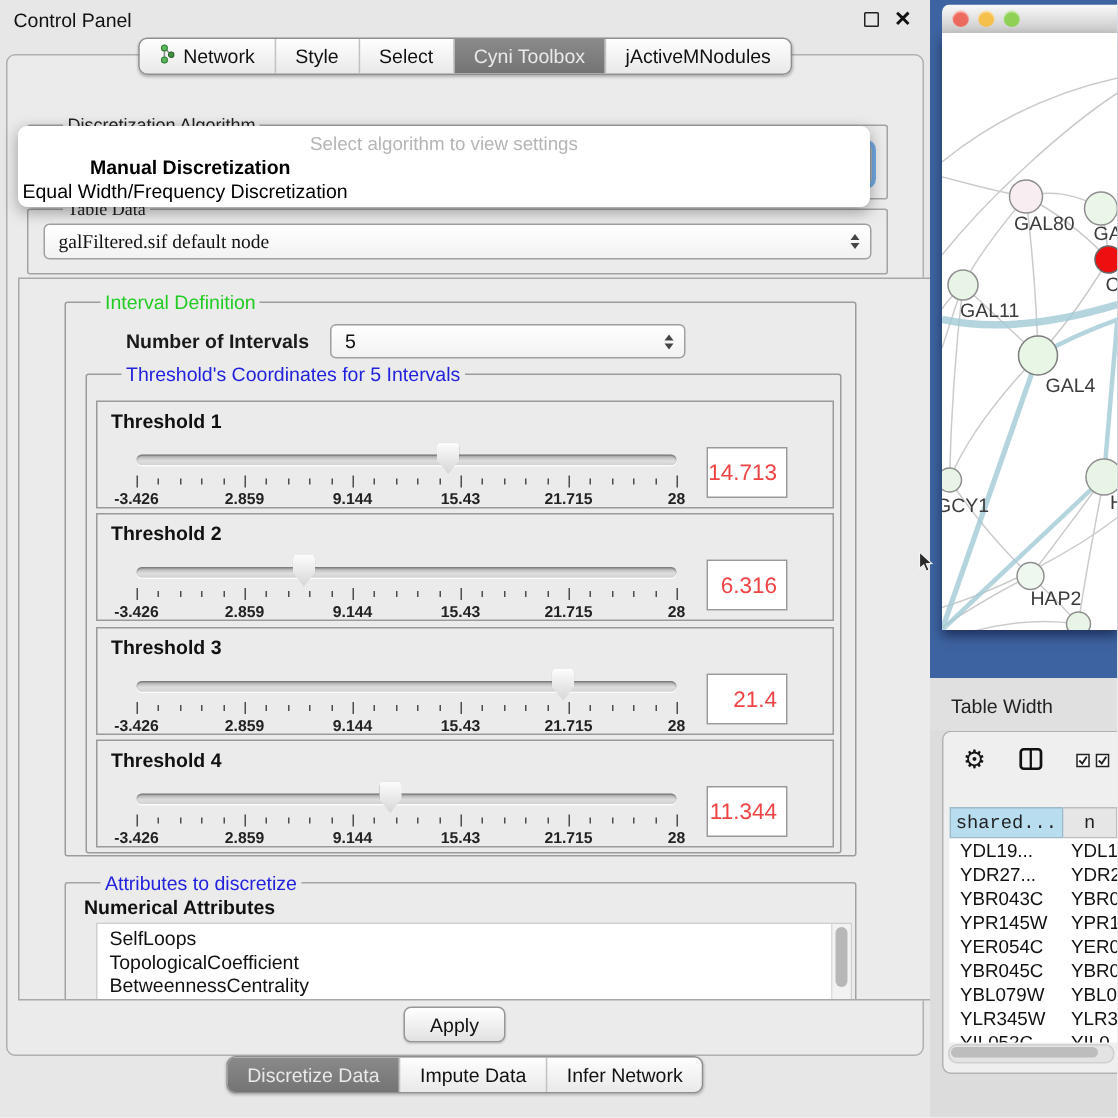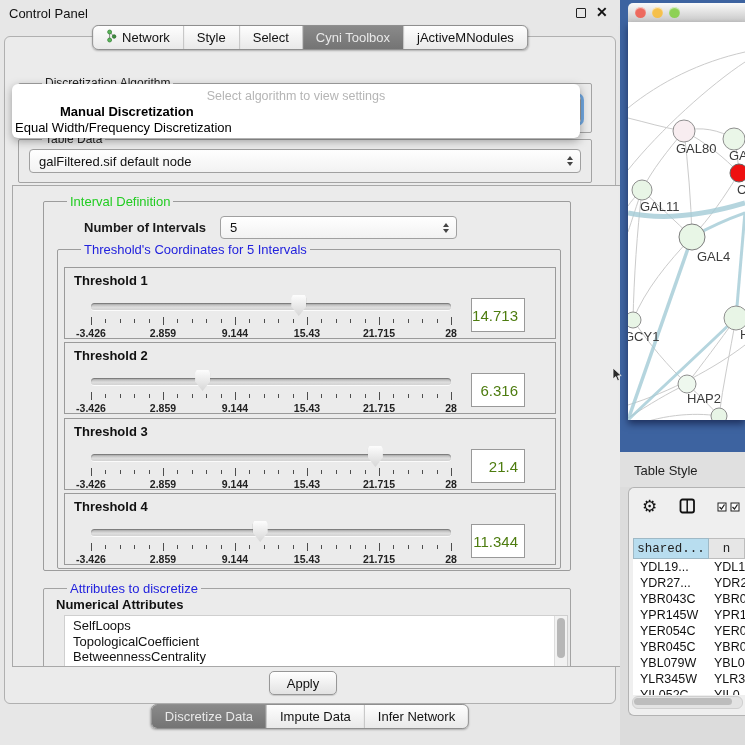--- a/index.html
+++ b/index.html
@@ -68,21 +68,21 @@
     clip-path:polygon(10% 0,90% 0,100% 14%,100% 55%,50% 100%,0 55%,0 14%);
     filter:drop-shadow(0 0 1px #707070); cursor:grab; }
   .ticks { position:absolute; left:0; right:0; top:23px; height:9px; }
   .ticks i { position:absolute; width:1px; background:#4d4d4d; }
   .ticks i.minor { height:4px; top:2px; }
   .ticks i.major { height:8px; top:0; }
   .ticklabels { position:absolute; left:0; right:0; top:33px; height:12px; }
   .ticklabels span { position:absolute; transform:translateX(-50%); font-size:10.5px; font-weight:bold; color:#222; white-space:nowrap; }
   .tvalue { position:absolute; left:406px; top:30px; width:54px; height:34px; box-sizing:border-box;
     background:#fff; border:1px solid #999; display:flex; align-items:center; justify-content:flex-end;
-    padding-right:6px; font-size:15px; color:#4d7c0f; }
+    padding-right:6px; font-size:15px; color:#ef4444; }
 
   
   .attr-sub { position:absolute; left:12px; top:8px; font-weight:bold; font-size:13px; color:#111; }
   .attr-list { position:absolute; left:20px; top:26px; width:502px; height:51px; background:#fff;
     border:1px solid #cfcfcf; overflow:hidden; }
   .attr-list ul { margin:0; padding:2px 0 0 8px; list-style:none; }
   .attr-list li { font-size:13px; line-height:15.5px; color:#111; cursor:pointer; }
   .attr-vscroll { position:absolute; right:0; top:0; bottom:0; width:12px; background:#f2f2f2; border-left:1px solid #ddd; }
   .attr-vscroll .thumb-v2 { position:absolute; left:1.5px; top:2px; width:8px; height:40px; border-radius:4px; background:#b7b7b7; }
 
@@ -168,21 +168,21 @@
     <div class="group" style="left:18px; top:83px; width:572px; height:48px;">
       <span class="gtitle">Discretization Algorithm</span>
       <div class="combo focused" style="left:10px; top:12px; width:552px; height:27px;">
         <span class="stepper">
             <i class="up"></i>
             <i class="dn"></i>
           </span>
       </div>
     </div>
 
-    <div class="group" style="left:18px; top:139px; width:572px; height:42px;">
+    <div class="group" style="left:18px; top:139px; width:572px; height:42px;font-family:Liberation Serif, serif;">
       <span class="gtitle">Table Data</span>
       <div class="combo" style="left:10px; top:9px; width:552px; height:24px;">
         <span>galFiltered.sif default node</span>
         <span class="stepper">
             <i class="up"></i>
             <i class="dn"></i>
           </span>
       </div>
     </div>
 
@@ -492,21 +492,21 @@
               <text x="697" y="261">GAL4</text>
               <text x="624" y="341">GCY1</text>
               <text x="740" y="339">H</text>
               <text x="687" y="403">HAP2</text>
             </g>
         </svg>
       </div>
     </div>
 
     <div class="tp-strip">
-      <span class="tp-title">Table Style</span>
+      <span class="tp-title">Table Width</span>
     </div>
 
     <div class="table-window">
       <div class="tw-toolbar">
         <span class="gear">⚙</span>
         <span class="colicon">
           <svg width="17" height="16" xmlns="http://www.w3.org/2000/svg">
             <rect x="1.5" y="1.5" width="13.5" height="13" rx="2" fill="none" stroke="#111" stroke-width="1.8"></rect>
             <line x1="8.2" y1="1.5" x2="8.2" y2="14.5" stroke="#111" stroke-width="1.5"></line>
           </svg>

